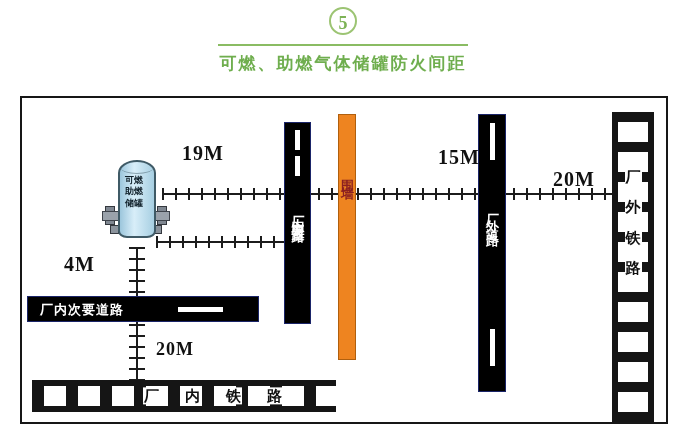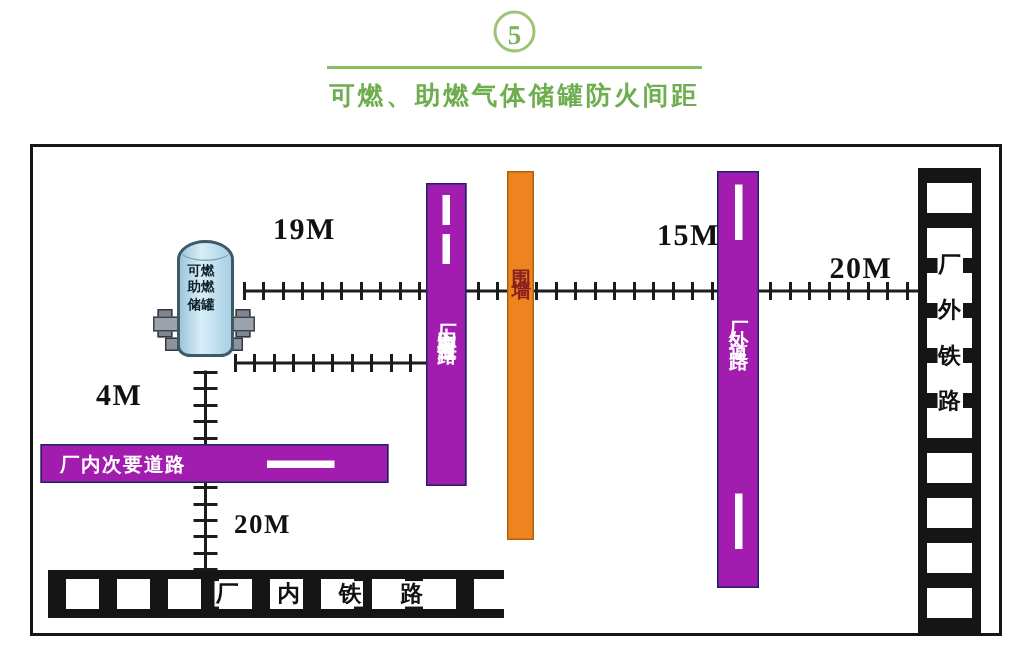--- a/index.html
+++ b/index.html
@@ -60,21 +60,21 @@
   }
   .support-bar{position:absolute;left:80px;top:113px;width:68px;height:10px;
     background:#9aa2ab;border:1px solid #3e434b;box-sizing:border-box;}
   .flange{position:absolute;top:108px;width:10px;height:19px;background:#7f8791;
     border:1px solid #34383e;box-sizing:border-box;}
   .flange-l{left:83px;} .flange-r{left:135px;}
   .leg{position:absolute;top:127px;width:9px;height:9px;background:#8b939c;
     border:1px solid #34383e;box-sizing:border-box;}
   .leg-l{left:88px;} .leg-r{left:131px;}
   
-  .road{position:absolute;background:#a21caf;border:1px solid #1a2468;box-sizing:border-box;}
+  .road{position:absolute;background:#000000;border:1px solid #1a2468;box-sizing:border-box;}
   .road-main{left:262px;top:24px;width:27px;height:202px;}
   .road-ext{left:456px;top:16px;width:28px;height:278px;}
   .road-sec{left:5px;top:198px;width:232px;height:26px;}
   .vtext{
     position:absolute;left:50%;transform:translateX(-50%);
     writing-mode:vertical-rl;text-orientation:upright;
     color:#fff;font-size:13px;font-weight:600;letter-spacing:3px;white-space:nowrap;
   }
   .road-main .vtext{top:82px;}
   .road-ext .vtext{top:88px;letter-spacing:7px;}

